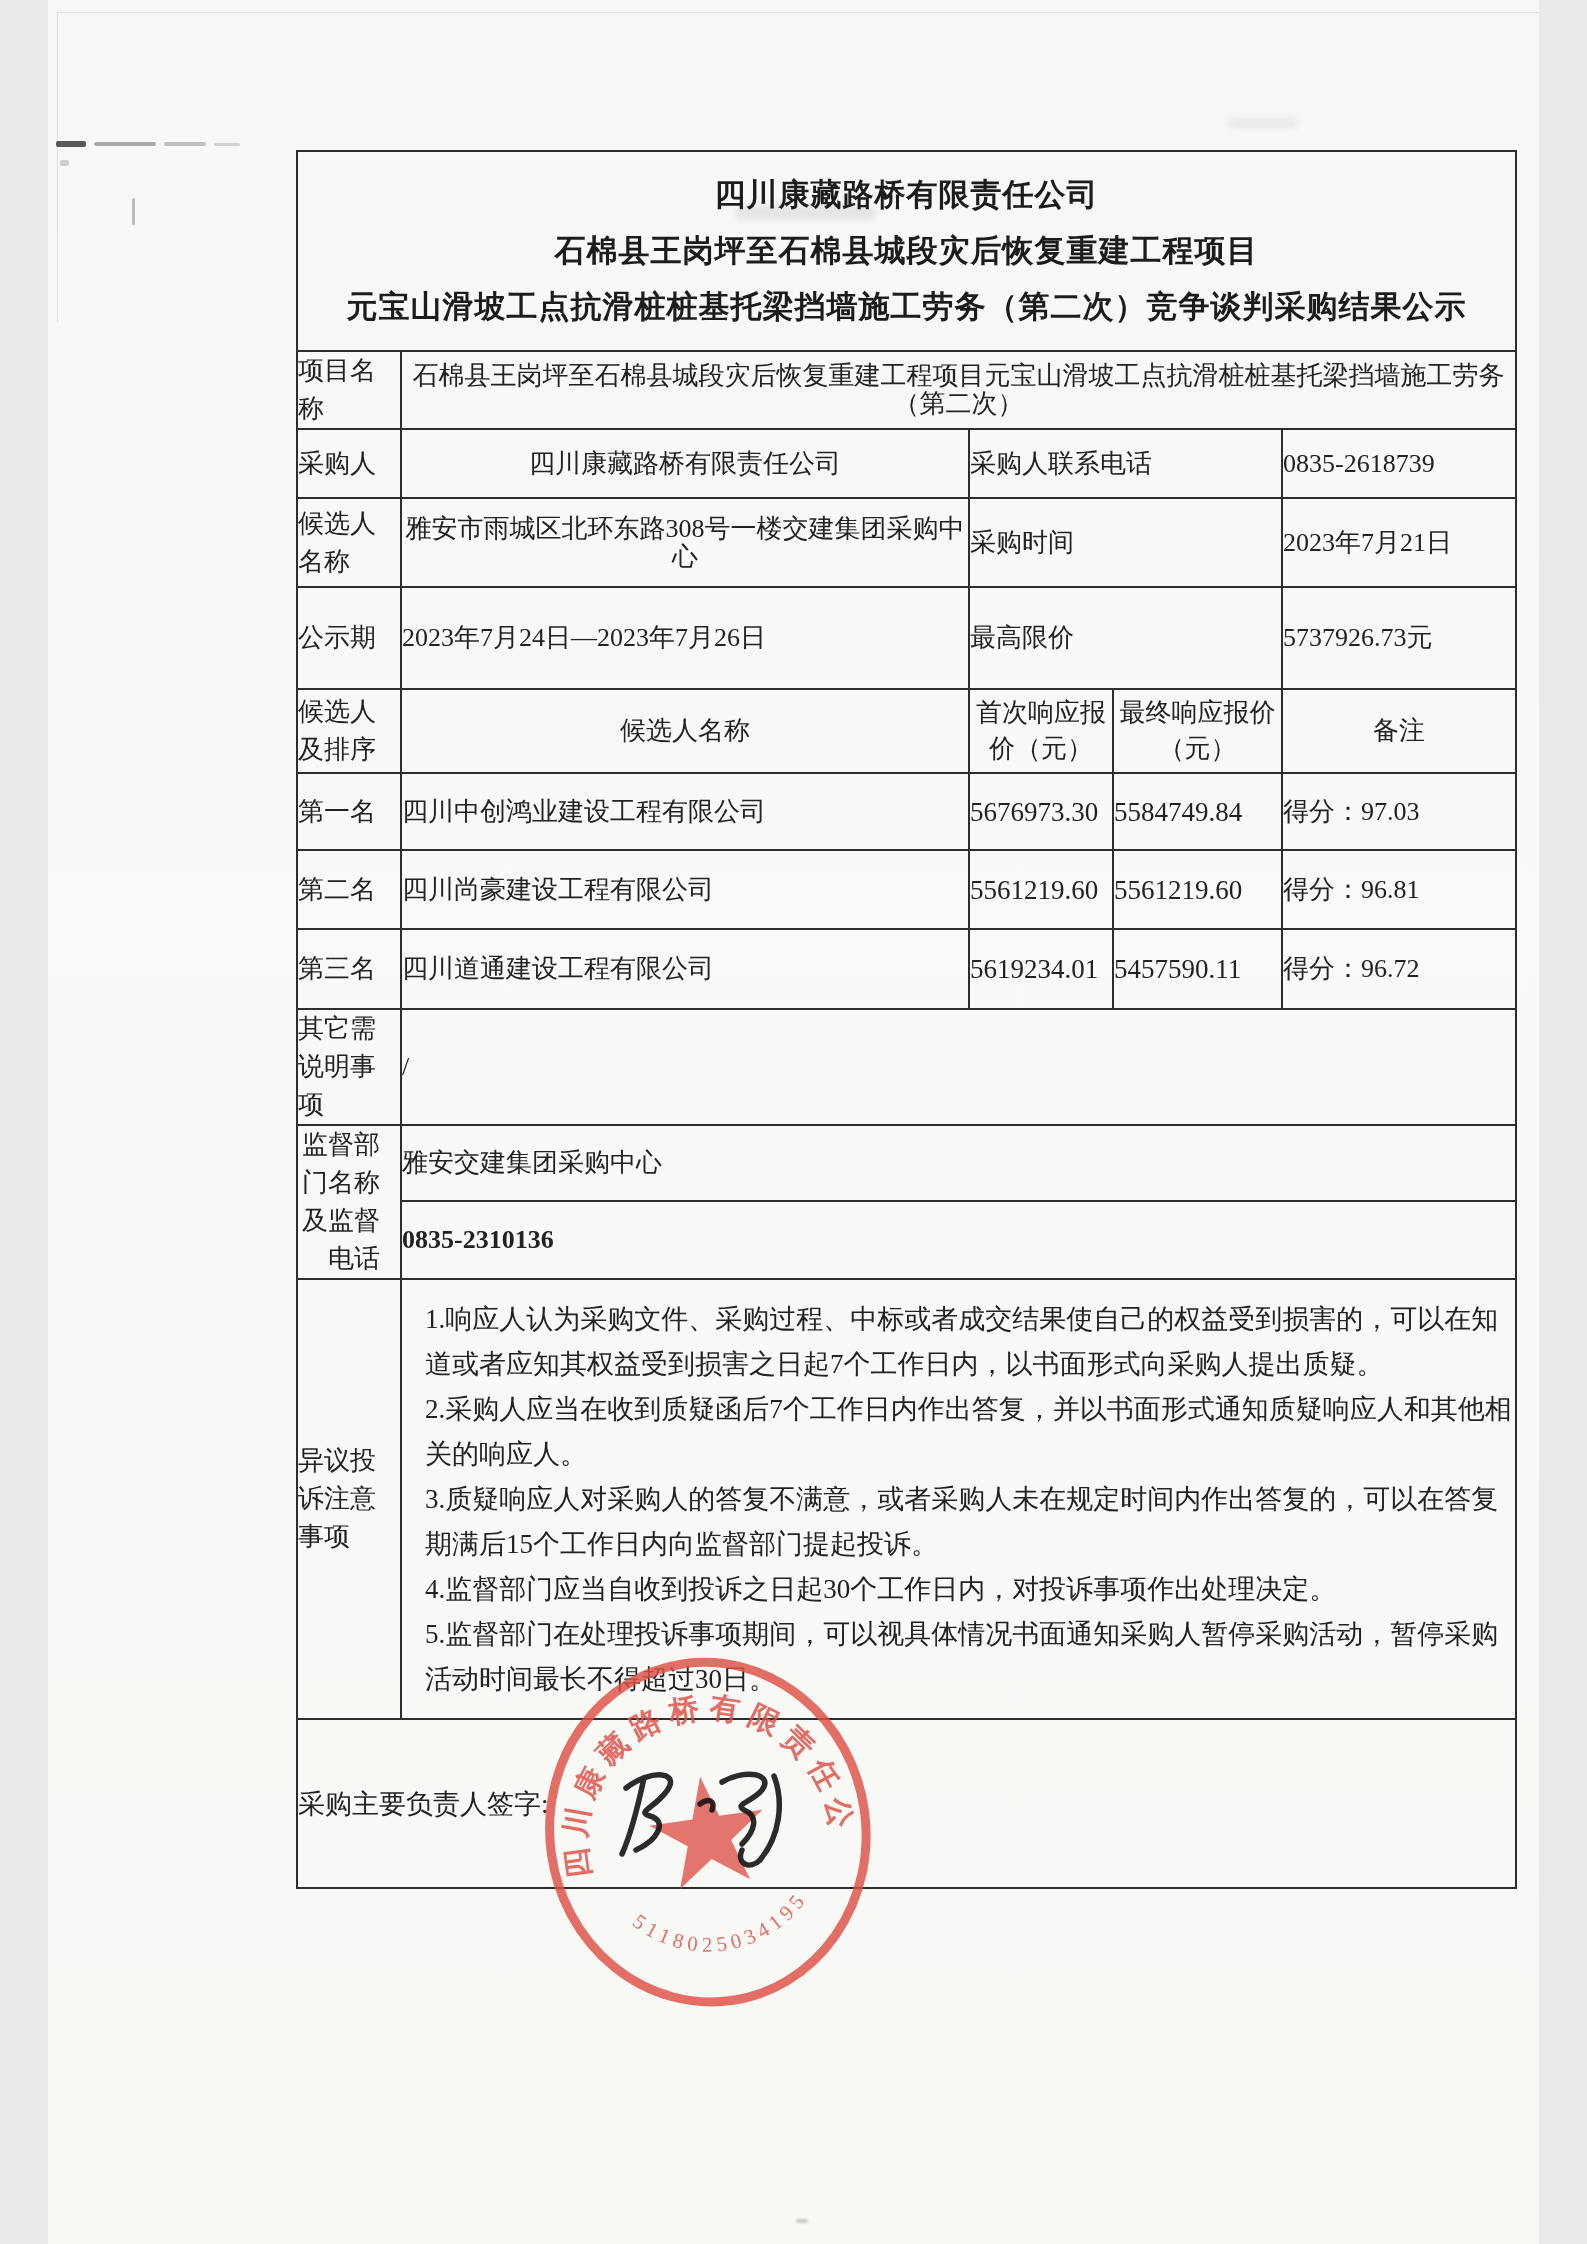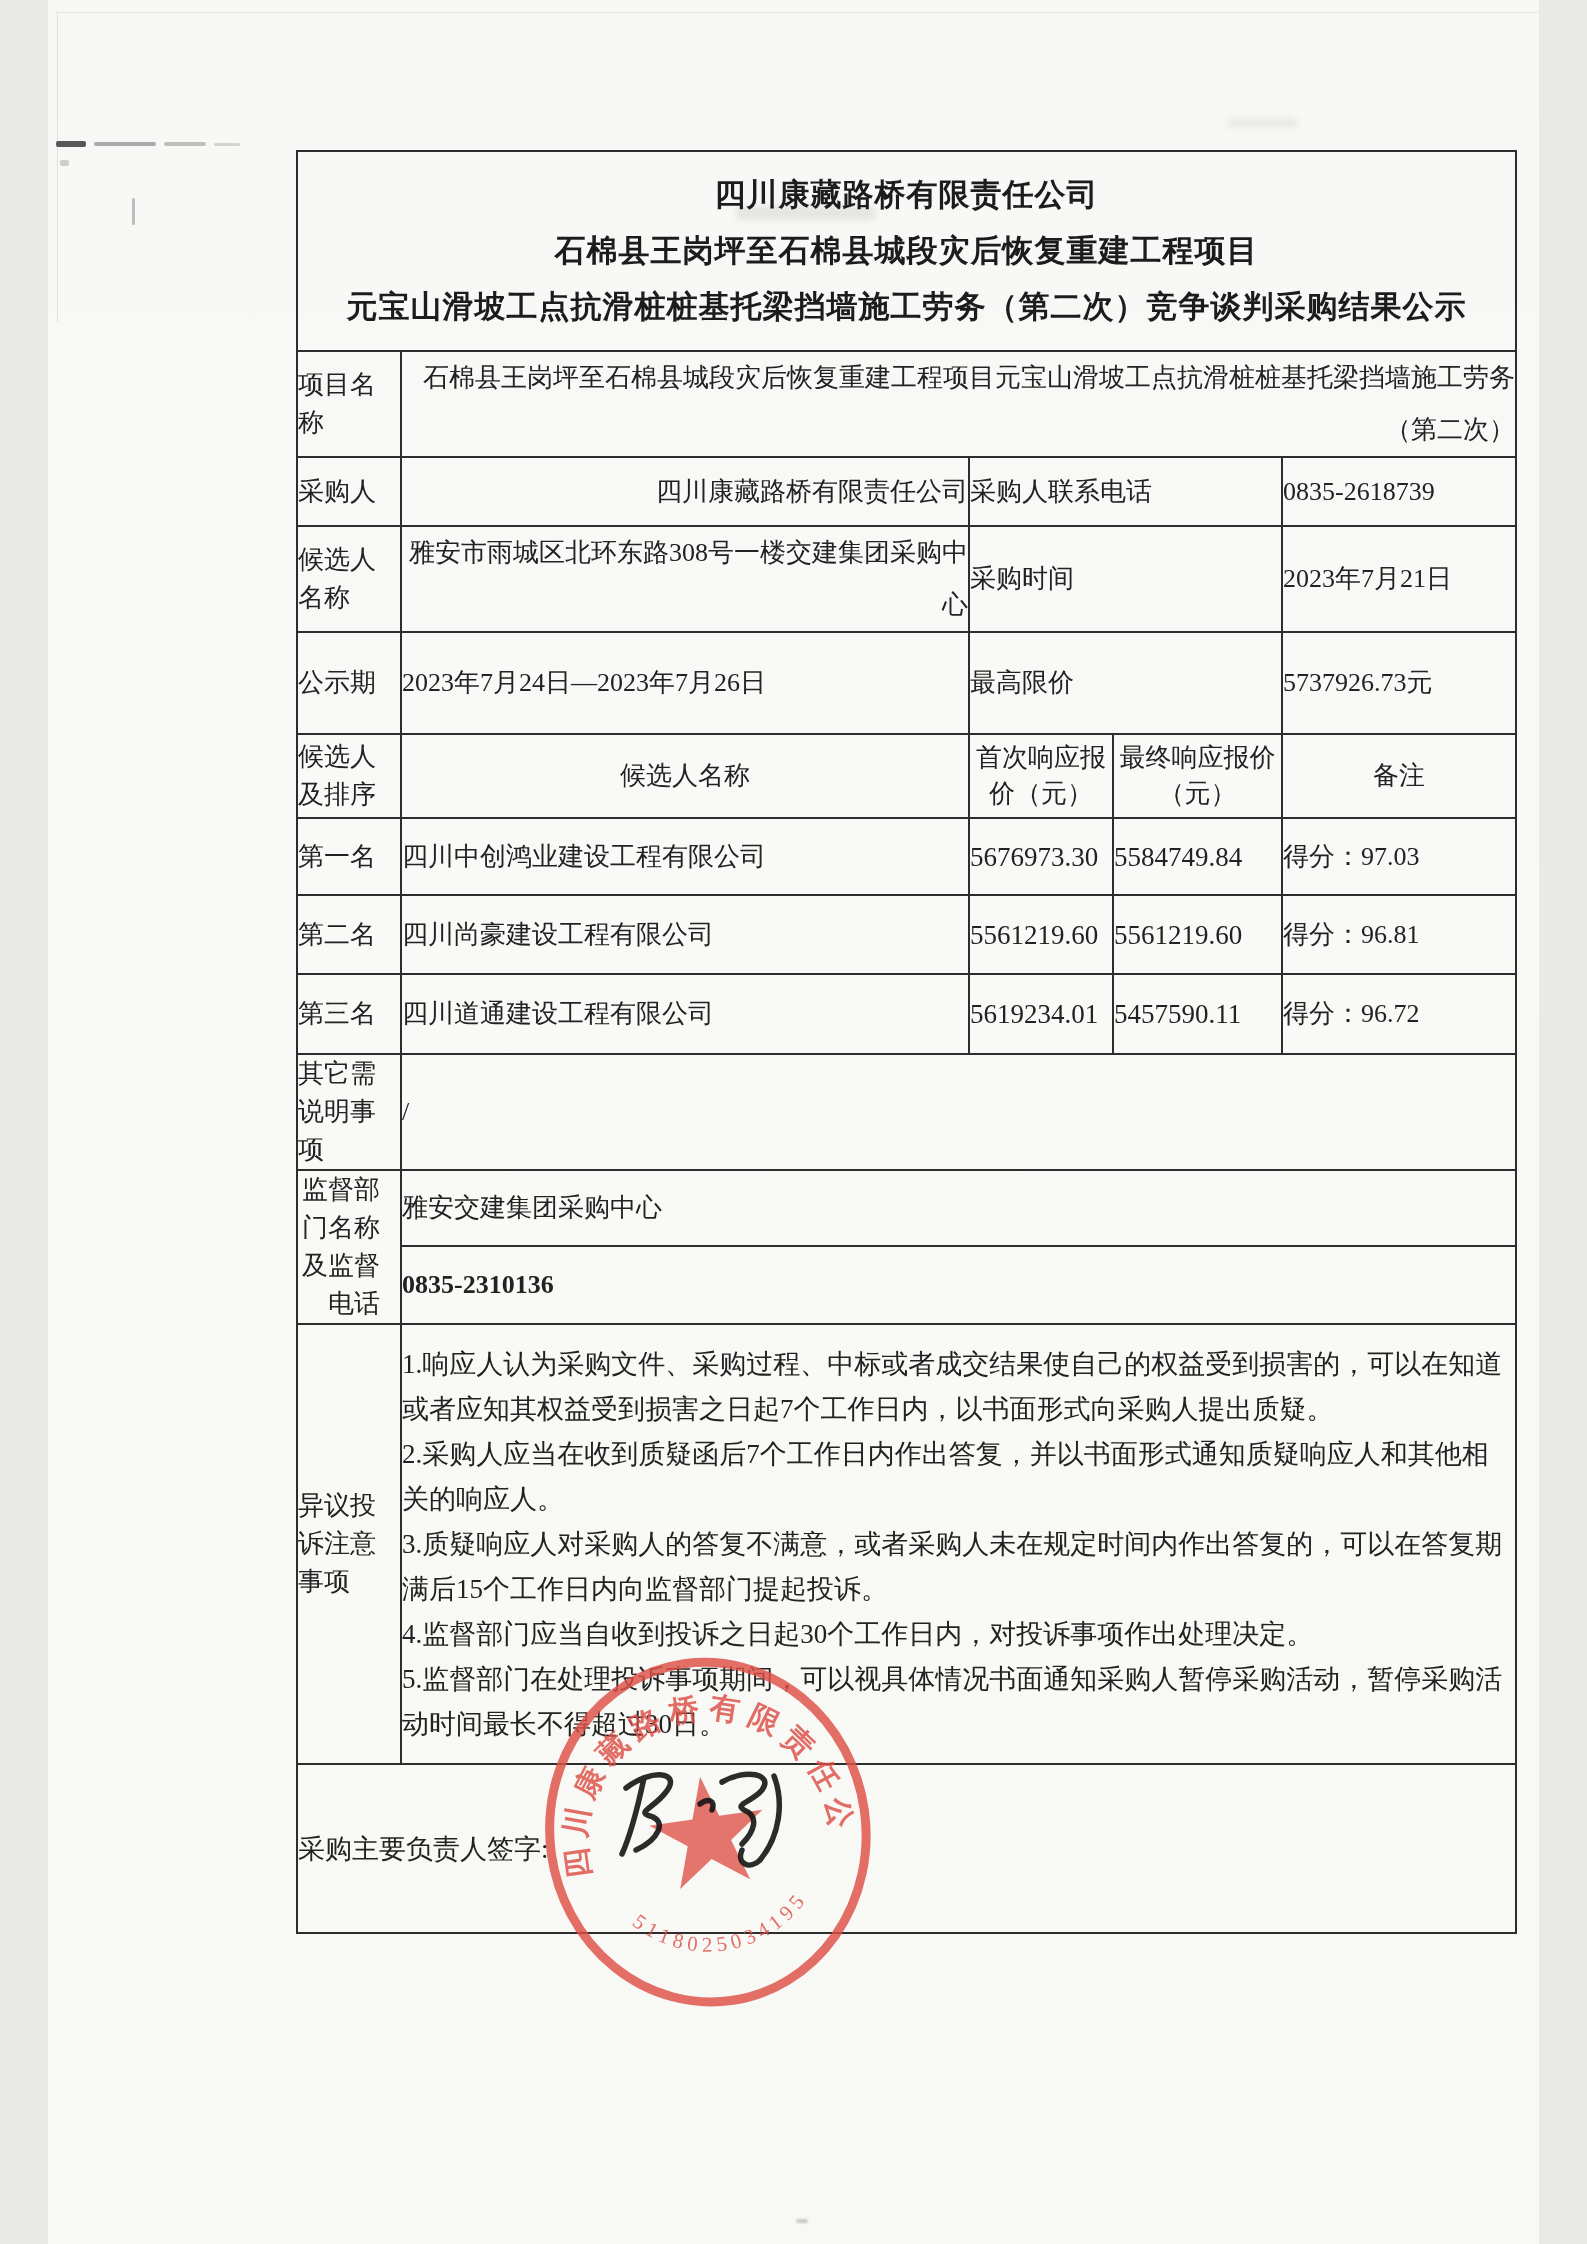--- a/index.html
+++ b/index.html
@@ -54,27 +54,27 @@
   tr.r-supa   td{height:65px;}
   tr.r-supb   td{height:67px;font-weight:bold;}
   tr.r-comp   td{height:438px;}
   tr.r-sign   td{height:167px;}
 
   .title-cell{text-align:center;vertical-align:middle;}
   .title-lines{font-weight:bold;font-size:31px;line-height:56px;letter-spacing:1px;color:#1c1c1c;}
   .lbl{padding-left:13px;}
   .lbl .w{display:block;width:82px;text-align:left;}
   .lbl .w.ctr{text-align:right;}
-  .val-left{padding:4px 8px;text-align:right;line-height:52px;}
+  .val-left{padding:4px 8px;text-align:center;line-height:28px;}
   .val-center{}
   .val-right{text-align:left;padding-right:3px;font-size:27px;}
   .hdr{text-align:center;line-height:36px;}
   .comp-cell{padding:8px 10px 8px 8px;}
   .comp-inner{display:flex;flex-direction:column;justify-content:center;height:100%;
-    font-size:27px;line-height:45px;text-align:left;}
+    font-size:27px;line-height:45px;text-align:left;padding-left:23px;}
   .sign-cell{padding-left:26px;font-size:27px;border-radius:8px;}
 
   
   .seal{position:absolute;left:488px;top:1650px;width:346px;height:366px;transform:rotate(-8deg);}
   .autograph{position:absolute;left:556px;top:1748px;width:230px;height:130px;}
 </style>
 </head>
 <body>
 
 <div class="page">

